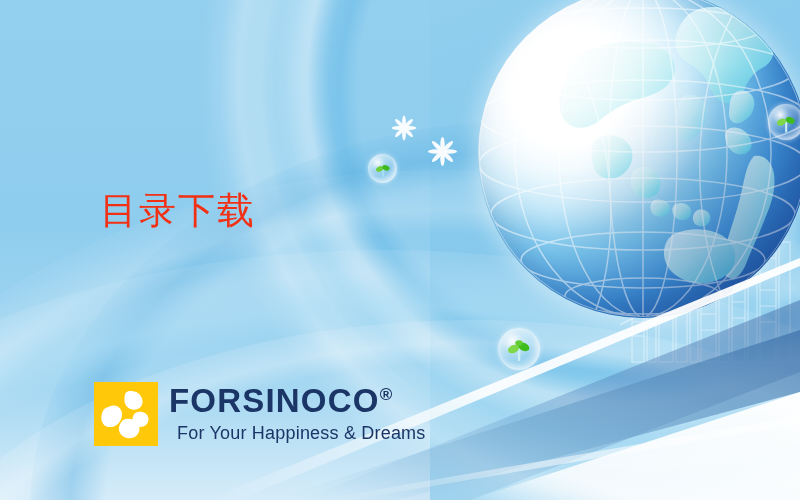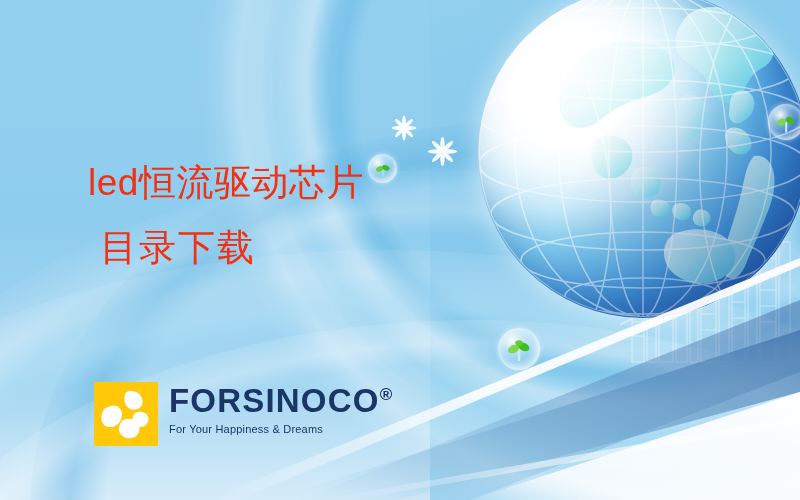--- a/index.html
+++ b/index.html
@@ -231,25 +231,26 @@
     white-space: nowrap;
   }
   .logo-name .reg {
     font-size: 17px;
     vertical-align: super;
     letter-spacing: 0;
   }
   .logo-tagline {
     display: block;
     color: #1b3566;
-    font-size: 11px;
+    font-size: 18px;
     line-height: 1;
     margin-top: 7px;
     letter-spacing: 0.2px;
     white-space: nowrap;
+    margin-left: 8px;
   }
 </style>
 </head>
 <body>
 
 <div class="banner">
 
   <div class="bg-layer bg-flat-left"></div>
 
   <div class="swirl arc3"></div>
@@ -465,21 +466,20 @@
 
       <path d="M800 330 L800 392 L398 500 L272 500 Z" fill="url(#rb2)" opacity="0.75"></path>
 
       <path d="M800 392 L800 500 L470 500 Z" fill="url(#rb1)" opacity="0.97"></path>
 
       <path d="M800 416 L800 424 L350 500 L318 500 Z" fill="url(#rb3)" opacity="0.55"></path>
     </svg>
   </div>
 
   <div class="headline">
-    <span class="l1">led恒流驱动芯片</span>
     <span class="l2">目录下载</span>
   </div>
 
   <div class="logo">
     <div class="logo-mark">
       <svg width="64" height="64" viewBox="0 0 64 64" xmlns="http://www.w3.org/2000/svg" aria-hidden="true">
         <rect x="0" y="0" width="64" height="64" fill="#ffc808"></rect>
         <g fill="#ffffff">
 
           <path d="M33.5 9.5 C41 7.5 48 12 48.5 19 C49 25 44 28.5 38.5 27.5

